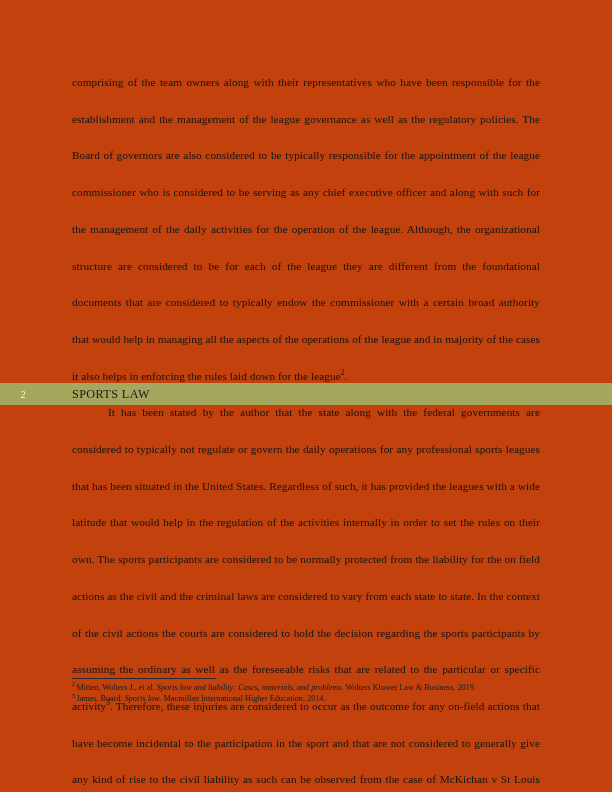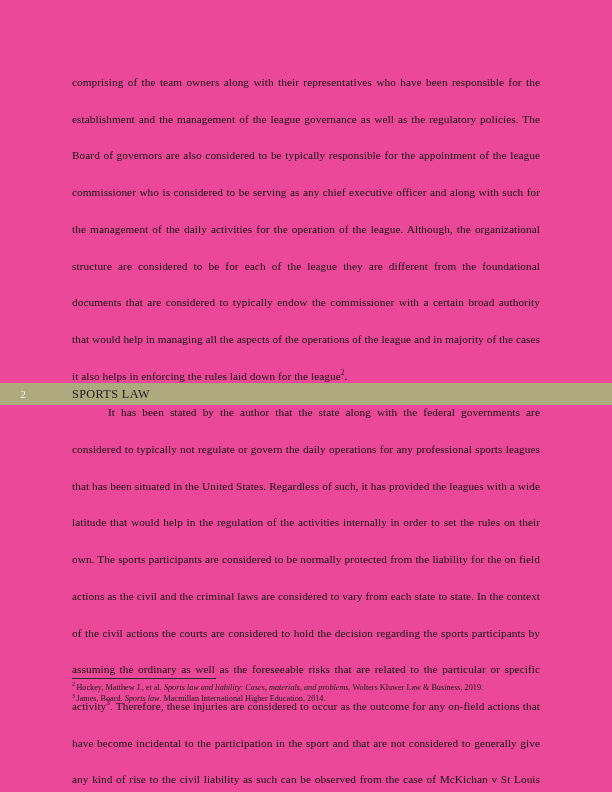--- a/index.html
+++ b/index.html
@@ -9,21 +9,21 @@
     background: #ffffff;
   }
   body {
     font-family: "Liberation Serif", "DejaVu Serif", serif;
     color: #000000;
   }
   .page {
     position: relative;
     width: 612px;
     height: 792px;
-    background: #ec4899;
+    background: #c2410c;
     overflow: hidden;
   }
 
   
   .content {
     position: absolute;
     left: 72px;
     top: 64px;
     width: 468px;
   }
@@ -129,18 +129,18 @@
 
   <div class="header-banner" style="background: rgb(156, 196, 118);"></div>
 
   <div class="banner-page-number">2</div>
 
   <div class="banner-running-head">SPORTS LAW</div>
 
   <div class="footnotes">
     <div class="footnote-rule"></div>
 
-    <p class="footnote"><sup>2</sup><span>Hockey, Matthew J., et al. </span><i>Sports law and liability: Cases, materials, and problems</i><span>. Wolters Kluwer Law &amp; Business, 2019.</span></p>
+    <p class="footnote"><sup>2</sup><span>Mitten, Wolters J., et al. </span><i>Sports law and liability: Cases, materials, and problems</i><span>. Wolters Kluwer Law &amp; Business, 2019.</span></p>
 
     <p class="footnote"><sup>3</sup><span>James, Board. </span><i>Sports law</i><span>. Macmillan International Higher Education, 2014.</span></p>
   </div>
 
 </div>
 
 </body></html>

